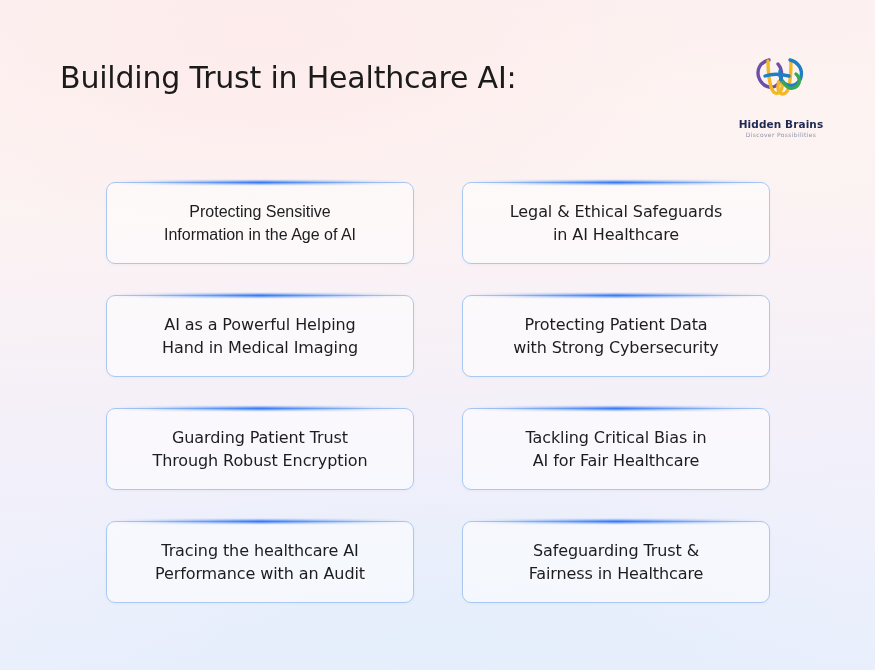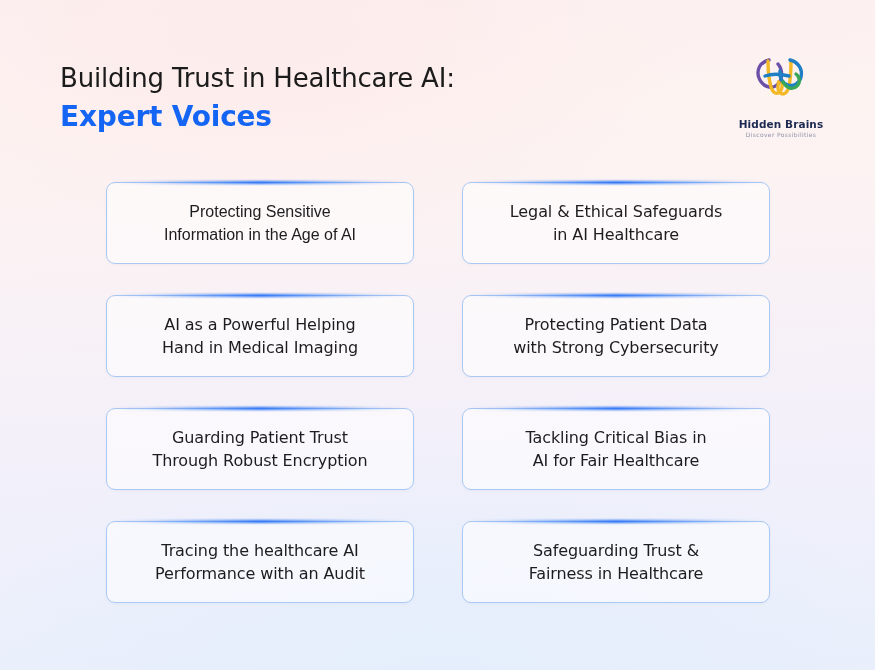--- a/index.html
+++ b/index.html
@@ -25,21 +25,21 @@
     pointer-events:none;
   }
 
   #page { position:relative; width:875px; height:670px; }
 
   
   #header { position:absolute; left:0; top:0; width:875px; height:160px; }
 
   #title-block { position:absolute; left:60px; top:58px; }
   .title-line1 {
-    font-size:26px; line-height:40px; color:#1b1b1b;
+    font-size:30px; line-height:40px; color:#1b1b1b;
     font-weight:400; letter-spacing:-0.2px;
     font-family:"DejaVu Sans", sans-serif;
   }
   .title-line2 {
     font-size:28px; line-height:38px; color:#1565f5;
     font-weight:700; letter-spacing:-0.2px;
     font-family:"DejaVu Sans", sans-serif;
   }
 
   #logo { position:absolute; left:735px; top:52px; width:92px; text-align:center; }
@@ -115,21 +115,20 @@
 <body>
 
 <div id="page">
 
   <div id="bg-tint"></div>
 
   <div id="header">
 
     <div id="title-block">
       <div class="title-line1">Building Trust in Healthcare AI:</div>
-      <div class="title-line2">Expert Voices</div>
     </div>
 
     <div id="logo">
       <svg id="logo-mark" viewBox="0 0 92 48">
         <g fill="none" stroke-linecap="round" stroke-width="3.4">
           <path d="M34 8 C25 10 21 18 24 26 C27 34 36 38 42 33 C48 28 48 18 43 12" stroke="#6b4fa8"></path>
           <path d="M33 9 C33 18 34 28 36 35 C37.5 40 40 42 43 41 C46.5 40 47.5 35 47 30" stroke="#f2b826"></path>
           <path d="M56 9 C56 19 55.5 29 53.5 36 C52 41 49 43 46 41.5 C43 40 42.5 35 43.5 30" stroke="#f2b826"></path>
           <path d="M55 8 C63 10 68 17 66 25 C64.5 31 59 35 53 33 C47 31 44 25 45 19" stroke="#1f7fc4"></path>
           <path d="M48 30 C52 37 58 38 62 34 C65.5 30.5 65 25 61 22" stroke="#3aa757"></path>

